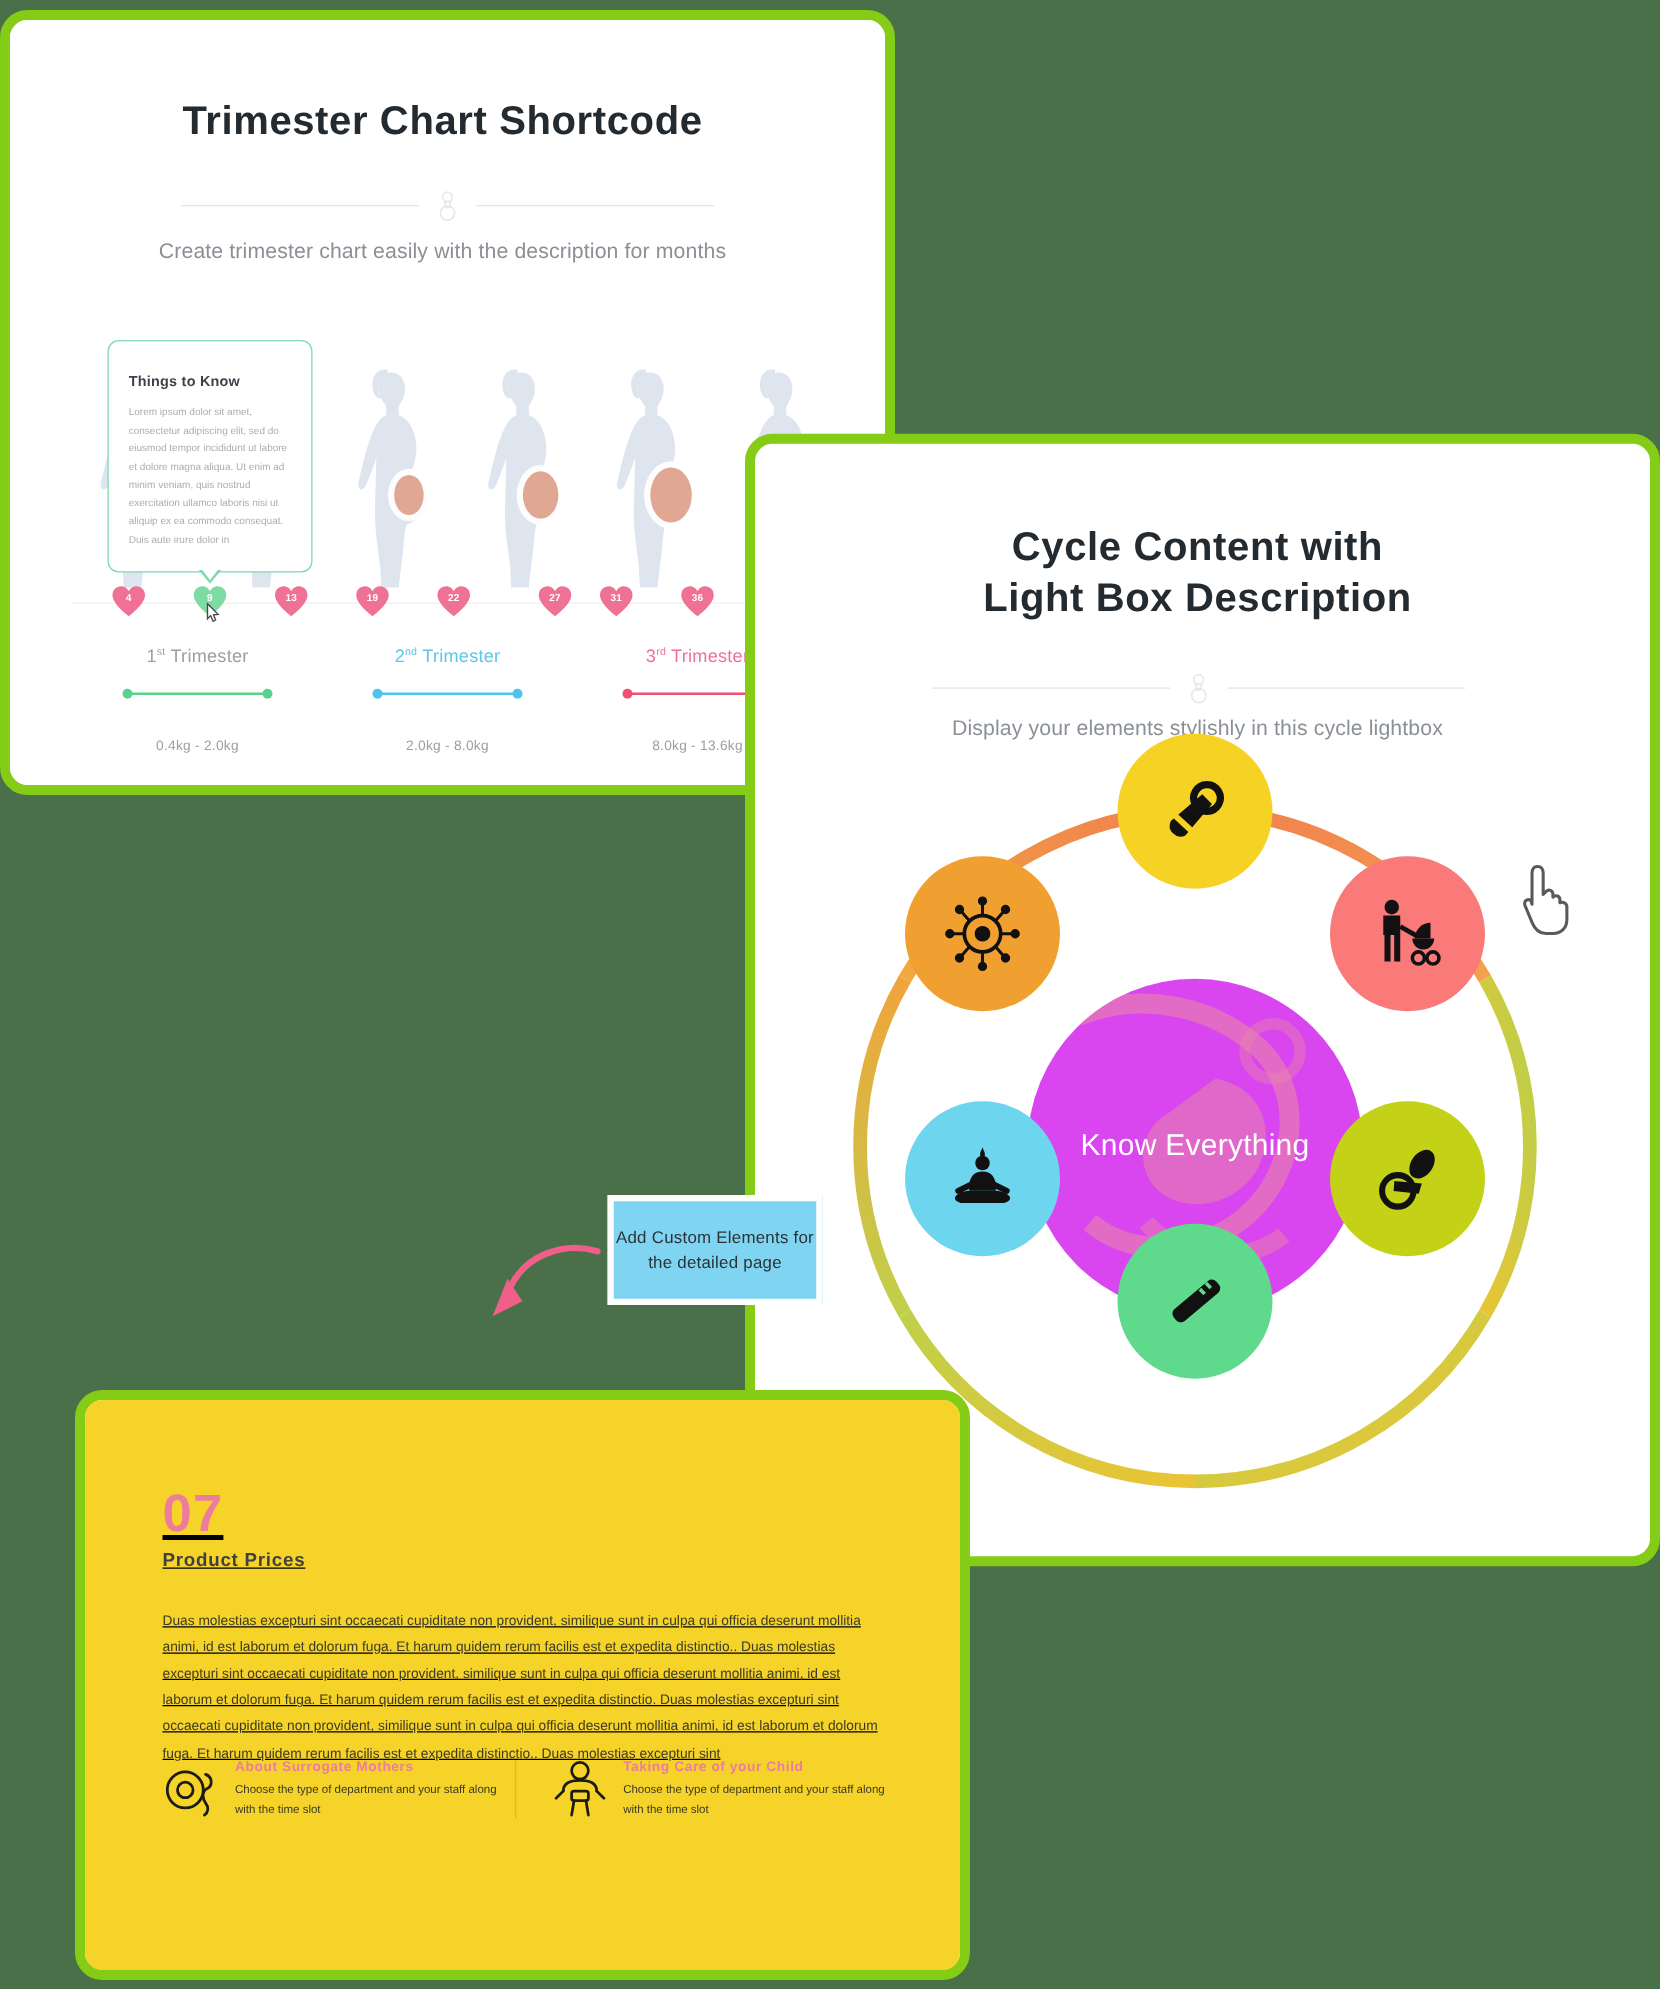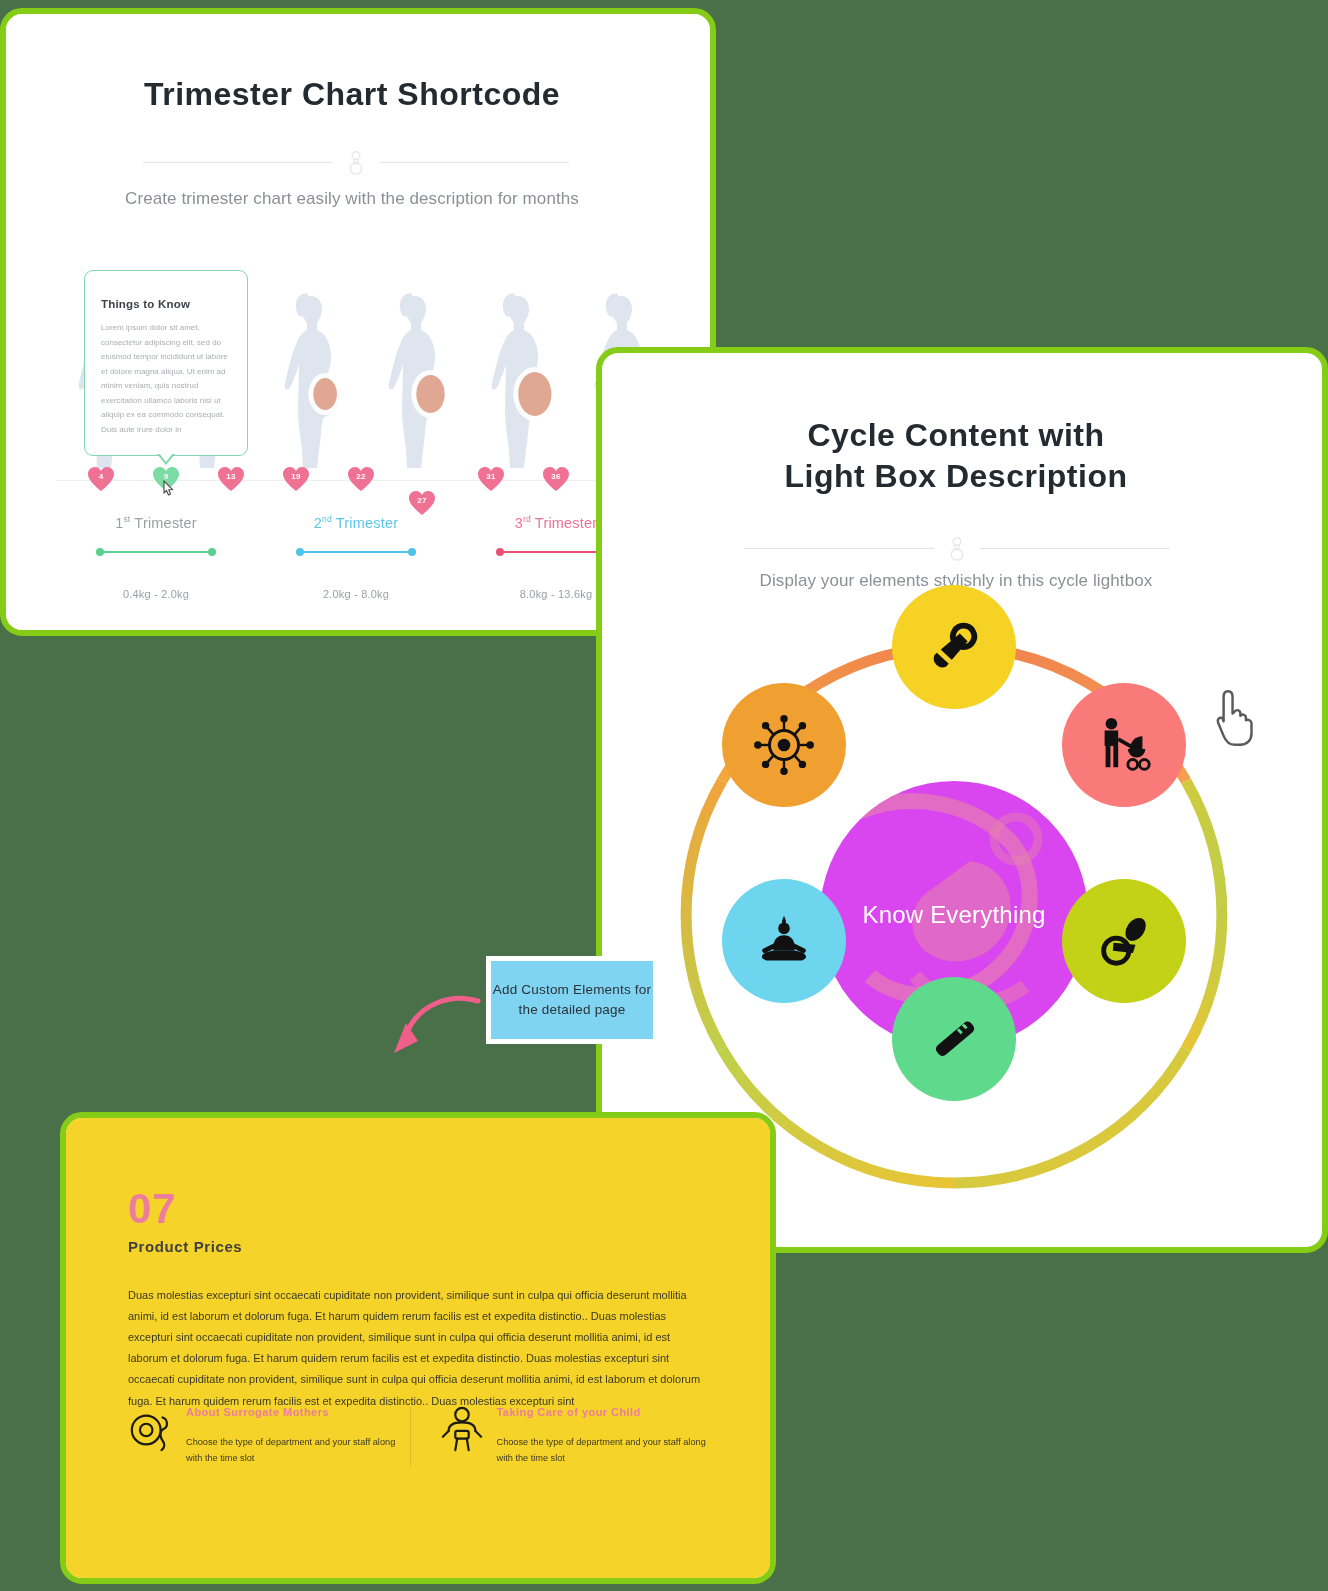--- a/index.html
+++ b/index.html
@@ -8,23 +8,24 @@
     background: #4a7049;
     font-family: "Liberation Sans", sans-serif;
     overflow: hidden;
   }
   .stage { position: relative; width: 1328px; height: 1591px; }
 
   
   .card {
     position: absolute;
     background: #ffffff;
-    border: 6px solid #84cc16;
+    border: 8px solid #84cc16;
     border-radius: 22px;
     overflow: hidden;
+    text-decoration: underline;
   }
 
   
   #card-trimester { left: 0px; top: 8px; width: 716px; height: 628px; }
   .c1-inner { position: relative; width: 100%; height: 100%; background: #fff; }
 
   .sec-title {
     text-align: center;
     color: #232a30;
     font-weight: bold;
@@ -148,21 +149,21 @@
   }
   .pp-num { font-size: 42px; color: #ec7d9d; font-weight: bold; letter-spacing: 1px; line-height: 1; }
   .pp-head { margin-top: 8px; font-size: 15px; color: #404040; font-weight: bold; letter-spacing: .6px; }
   .pp-body { margin-top: 30px; font-size: 11px; line-height: 1.92; color: #3c3a26; text-align: left; }
 
   .features { position: absolute; left: 62px; top: 288px; width: 592px; display: flex; }
   .feature { flex: 1; display: flex; gap: 12px; align-items: flex-start; }
   .feature.second { padding-left: 28px; border-left: 1px solid #d9bd22; }
   .feat-ico { width: 46px; height: 46px; flex: 0 0 46px; }
   .feat-title { font-size: 11px; color: #ec7d9d; font-weight: bold; letter-spacing: .45px; }
-  .feat-desc { margin-top: 16px; font-size: 9.2px; line-height: 1.75; color: #3c3a26; }
+  .feat-desc { margin-top: 3px; font-size: 9.2px; line-height: 1.75; color: #3c3a26; }
 </style>
 </head>
 <body>
 
 <div class="stage">
 
   <div class="card" id="card-trimester">
     <div class="c1-inner">
 
       <div class="sec-title" id="t1-title">Trimester Chart Shortcode</div>
@@ -248,21 +249,21 @@
             </svg><div class="hnum">9</div></div>
           <div class="heart" style="left: 175px;"><svg viewBox="0 0 28 26" width="28" height="26">
               <path d="M14 25 C4 17 1 12 1 8 C1 4 4 1 8 1 C11 1 13 3 14 5 C15 3 17 1 20 1 C24 1 27 4 27 8 C27 12 24 17 14 25 Z" fill="#ef7294"></path>
             </svg><div class="hnum">13</div></div>
           <div class="heart" style="left: 240px;"><svg viewBox="0 0 28 26" width="28" height="26">
               <path d="M14 25 C4 17 1 12 1 8 C1 4 4 1 8 1 C11 1 13 3 14 5 C15 3 17 1 20 1 C24 1 27 4 27 8 C27 12 24 17 14 25 Z" fill="#ef7294"></path>
             </svg><div class="hnum">19</div></div>
           <div class="heart" style="left: 305px;"><svg viewBox="0 0 28 26" width="28" height="26">
               <path d="M14 25 C4 17 1 12 1 8 C1 4 4 1 8 1 C11 1 13 3 14 5 C15 3 17 1 20 1 C24 1 27 4 27 8 C27 12 24 17 14 25 Z" fill="#ef7294"></path>
             </svg><div class="hnum">22</div></div>
-          <div class="heart" style="left: 366px; margin-top: 24px;"><svg viewBox="0 0 28 26" width="28" height="26">
+          <div class="heart" style="left: 386px;"><svg viewBox="0 0 28 26" width="28" height="26">
               <path d="M14 25 C4 17 1 12 1 8 C1 4 4 1 8 1 C11 1 13 3 14 5 C15 3 17 1 20 1 C24 1 27 4 27 8 C27 12 24 17 14 25 Z" fill="#ef7294"></path>
             </svg><div class="hnum">27</div></div>
           <div class="heart" style="left: 435px;"><svg viewBox="0 0 28 26" width="28" height="26">
               <path d="M14 25 C4 17 1 12 1 8 C1 4 4 1 8 1 C11 1 13 3 14 5 C15 3 17 1 20 1 C24 1 27 4 27 8 C27 12 24 17 14 25 Z" fill="#ef7294"></path>
             </svg><div class="hnum">31</div></div>
           <div class="heart" style="left: 500px;"><svg viewBox="0 0 28 26" width="28" height="26">
               <path d="M14 25 C4 17 1 12 1 8 C1 4 4 1 8 1 C11 1 13 3 14 5 C15 3 17 1 20 1 C24 1 27 4 27 8 C27 12 24 17 14 25 Z" fill="#ef7294"></path>
             </svg><div class="hnum">36</div></div>
           <div class="heart" style="left: 565px;"><svg viewBox="0 0 28 26" width="28" height="26">
               <path d="M14 25 C4 17 1 12 1 8 C1 4 4 1 8 1 C11 1 13 3 14 5 C15 3 17 1 20 1 C24 1 27 4 27 8 C27 12 24 17 14 25 Z" fill="#ef7294"></path>

